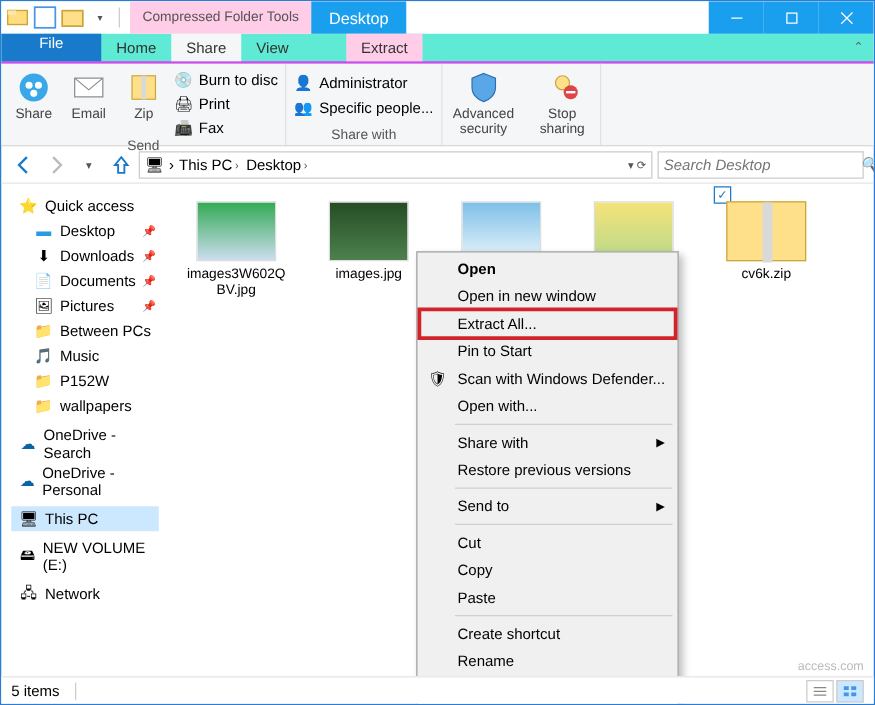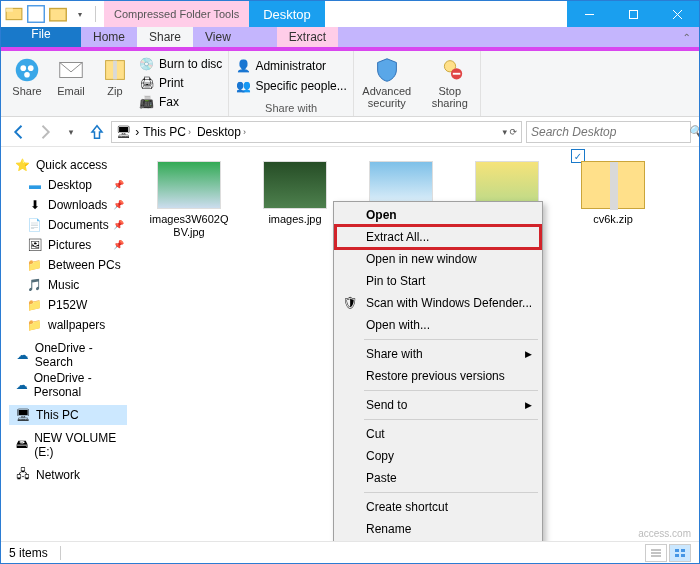--- a/index.html
+++ b/index.html
@@ -11,21 +11,21 @@
 .qat{display:flex;align-items:center}
 .qat-item{width:22px;height:22px;display:flex;align-items:center;justify-content:center}
 .ctx-tab{background:#ffcde8;padding:0 10px;display:flex;flex-direction:column;justify-content:center;font-size:11px;color:#555;height:26px}
 .title-tab{background:#1a9fef;color:#fff;padding:0 14px;display:flex;align-items:center;height:26px;font-size:13px}
 .tb-spacer{flex:1}
 .win-btns{display:flex}
 .win-btn{width:44px;display:flex;align-items:center;justify-content:center;color:#fff;background:#1a9fef}
 .win-btn.close{background:#1a9fef}
 .win-btn svg{width:11px;height:11px}
 
-.tabs{height:24px;background:#c4b5fd;display:flex;align-items:stretch;border-bottom:4px solid #d946ef}
+.tabs{height:24px;background:#5eead4;display:flex;align-items:stretch;border-bottom:2px solid #d946ef}
 .tab{padding:0 12px;display:flex;align-items:center;font-size:12px;color:#333}
 .tab.file{background:#1979ca;color:#fff}
 .tab.active{background:#f5f6f7}
 .tab.extract{background:#ffcde8;margin-left:16px}
 .tabs .right{margin-left:auto;display:flex;align-items:center;padding:0 8px}
 
 .ribbon{height:66px;background:#f5f6f7;border-bottom:1px solid #d9d9d9;display:flex}
 .grp{border-right:1px solid #e1e1e1;padding:2px 6px 0 6px;position:relative;display:flex;flex-direction:column}
 .grp-row{display:flex;gap:4px}
 .grp-lbl{text-align:center;font-size:11px;color:#555;margin-top:auto;padding-bottom:2px}
@@ -173,20 +173,21 @@
         <div class="sm-row">
             <span class="ic">🖨</span>
             <span>Print</span>
           </div>
         <div class="sm-row">
             <span class="ic">📠</span>
             <span>Fax</span>
           </div>
       </div>
     </div>
+    <div class="grp-lbl">Send</div>
   </div>
   <div class="grp">
     <div class="grp-row" style="flex-direction:column;gap:2px;padding-top:4px">
       <div class="sm-row">
           <span class="ic">👤</span>
           <span>Administrator</span>
         </div>
       <div class="sm-row">
           <span class="ic">👥</span>
           <span>Specific people...</span>
@@ -350,25 +351,25 @@
         </div>
       <div class="fname">cv6k.zip</div>
     </div>
   </div>
 </div>
 
 <div class="ctx">
   <div class="ctx-item">
       <b>Open</b>
     </div>
+  <div class="ctx-item">
+      <span>Open in new window</span>
+    </div>
   <div class="ctx-item ctx-hi">
       <span>Extract All...</span>
-    </div>
-  <div class="ctx-item">
-      <span>Open in new window</span>
     </div>
   <div class="ctx-item">
       <span>Pin to Start</span>
     </div>
   <div class="ctx-item">
       <span class="ic">🛡</span>
       <span>Scan with Windows Defender...</span>
     </div>
   <div class="ctx-item">
       <span>Open with...</span>

